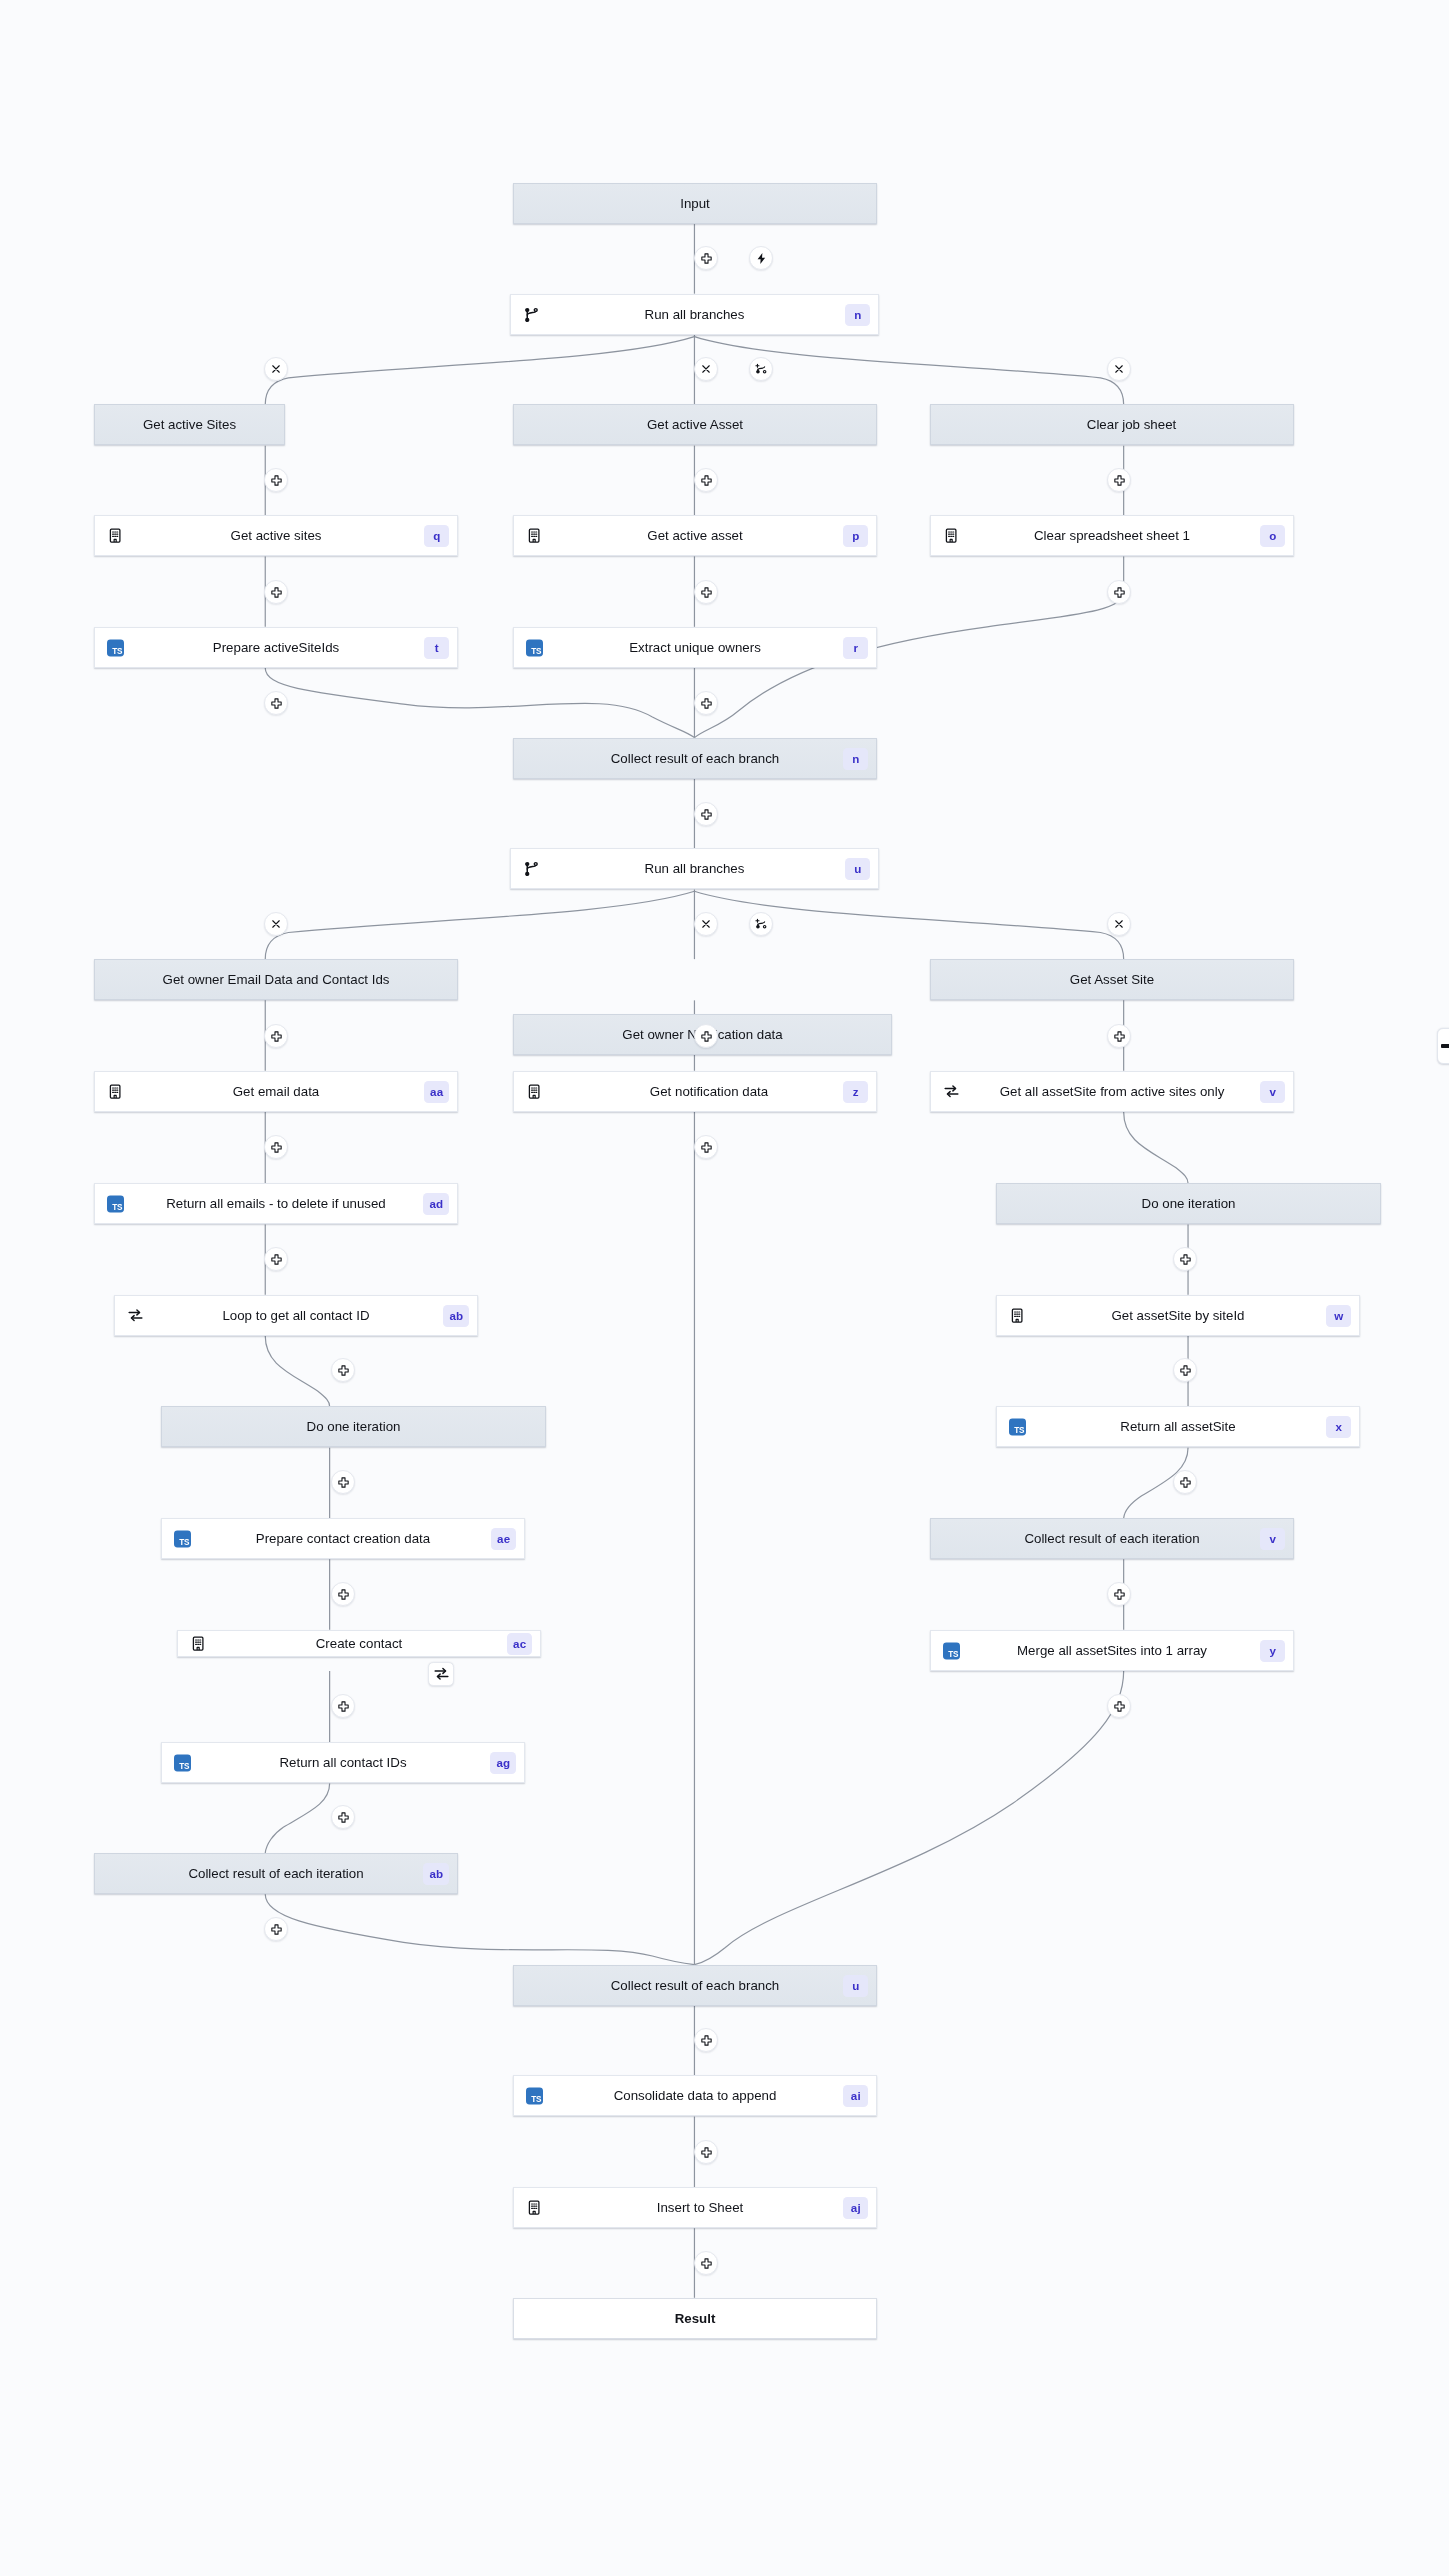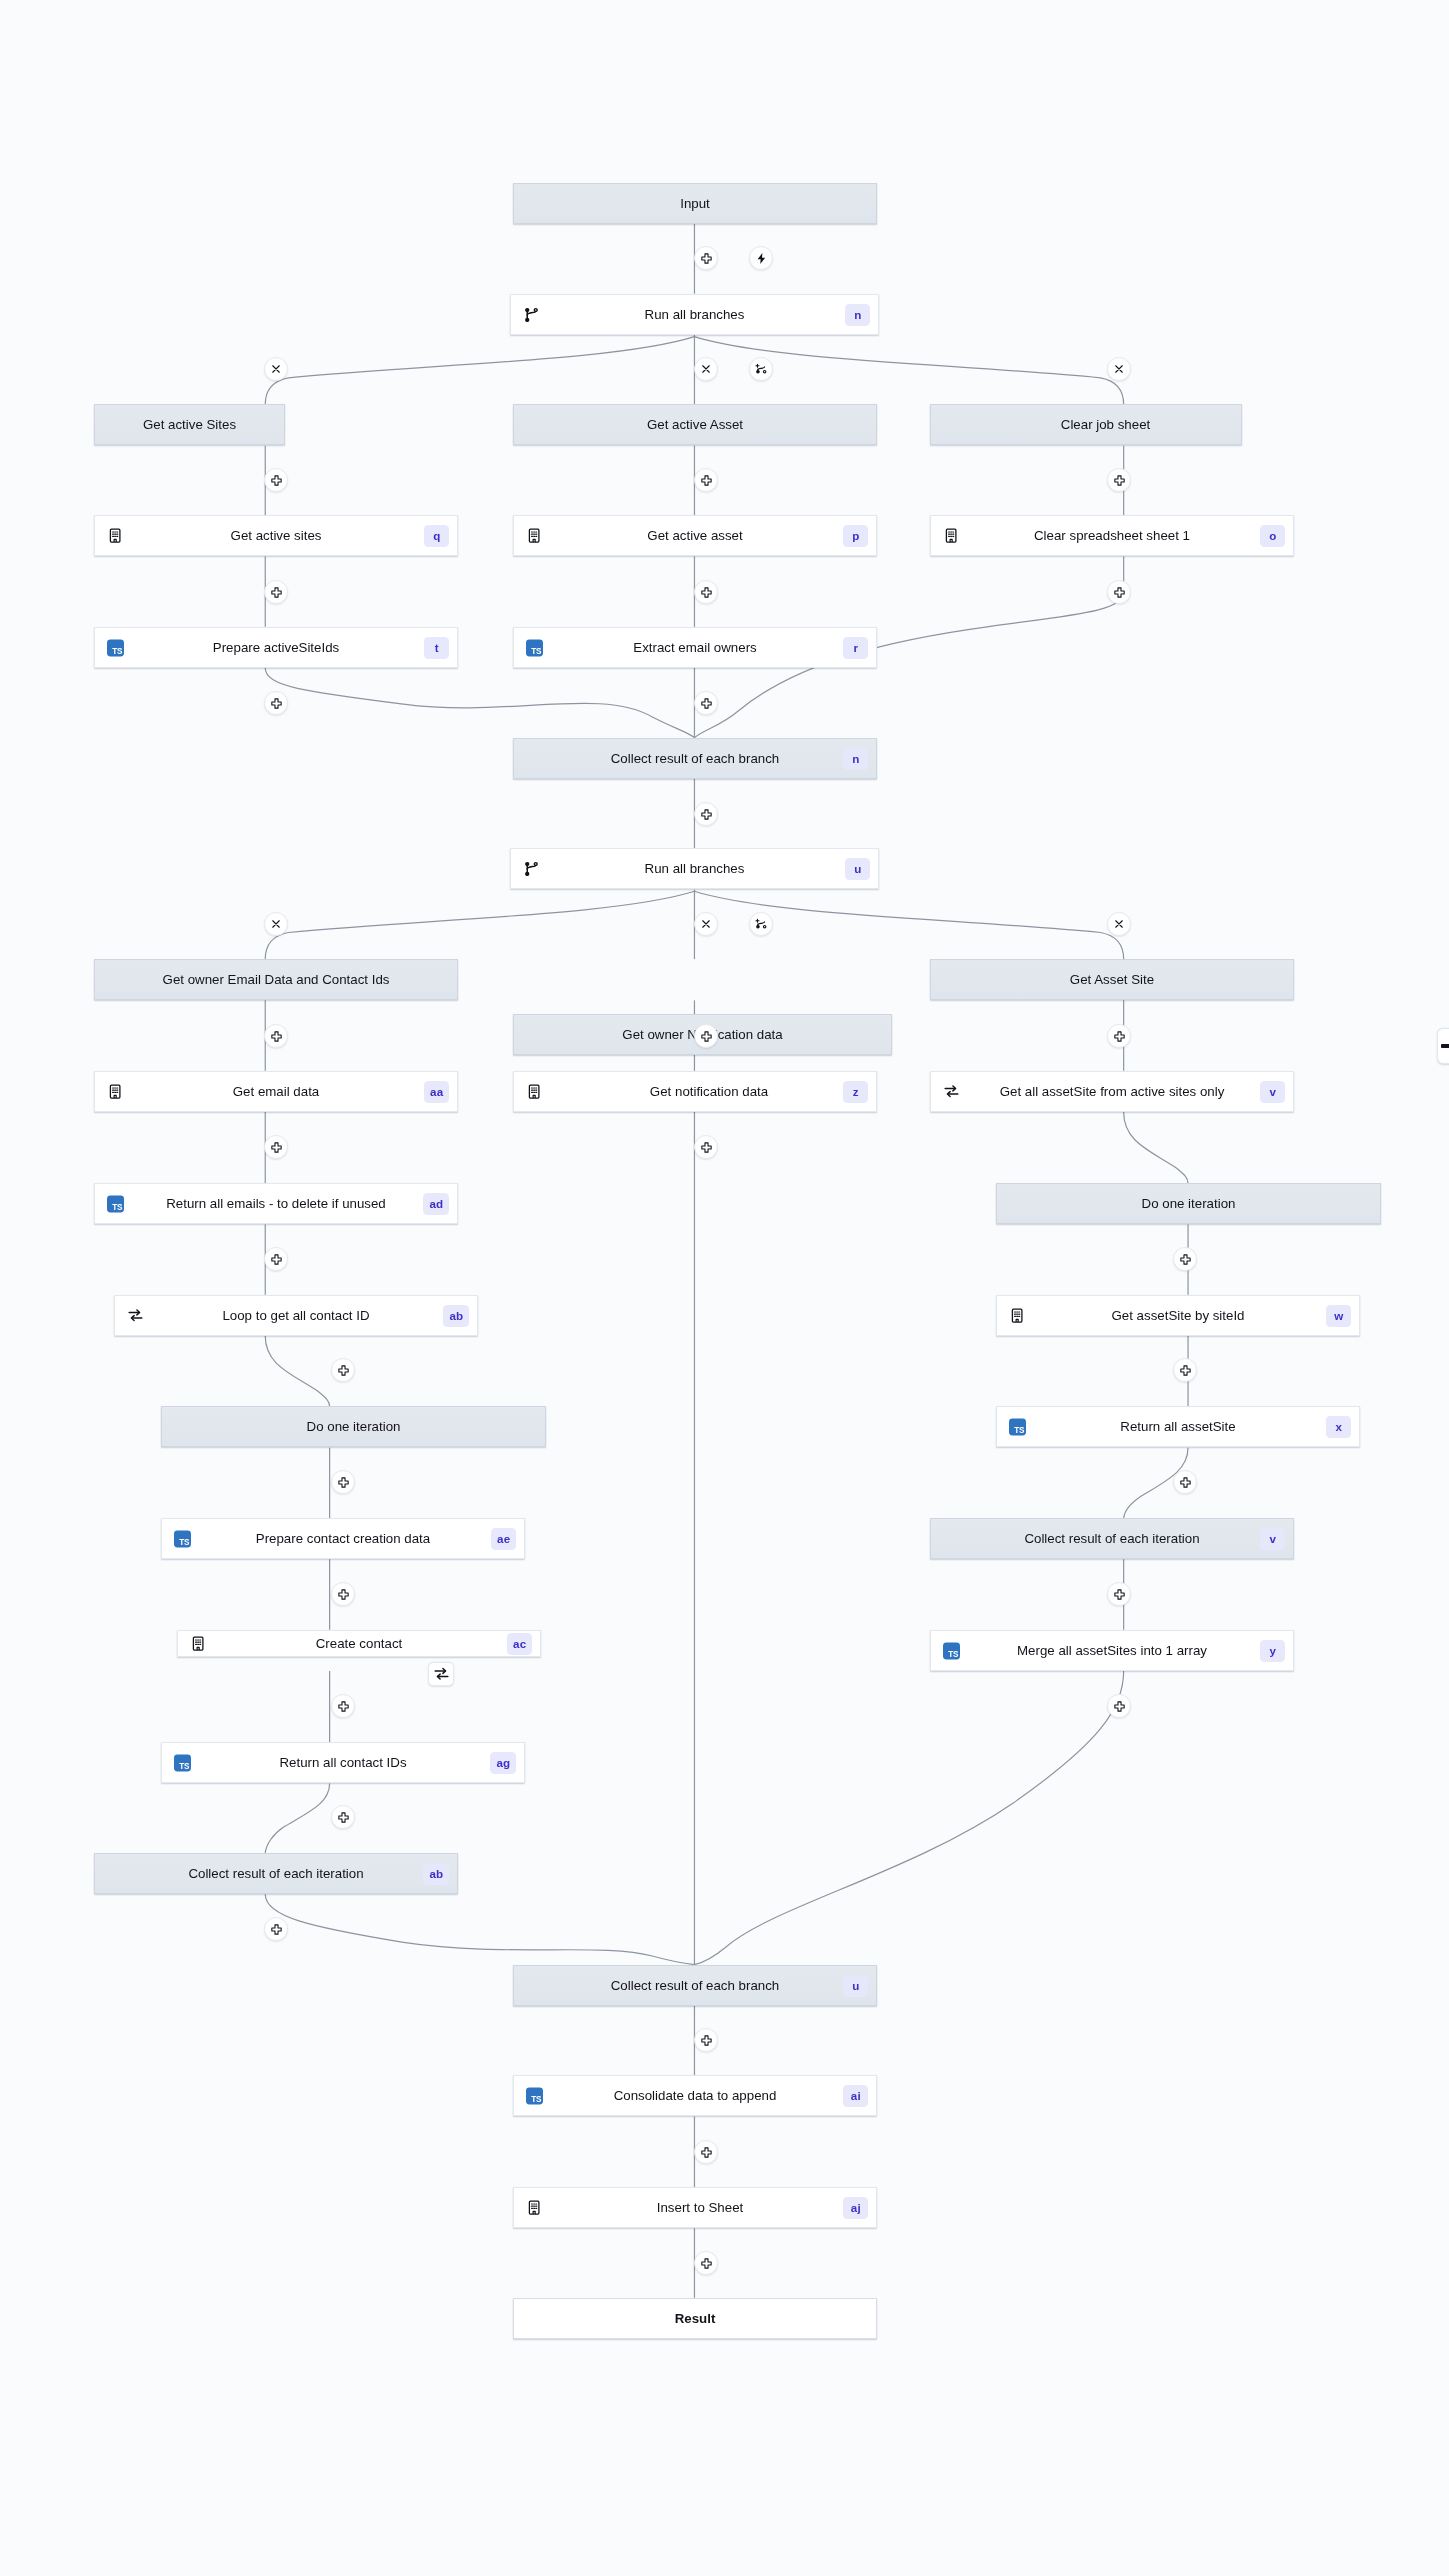--- a/index.html
+++ b/index.html
@@ -241,21 +241,21 @@
         </div>
         <div class="node-label">Run all branches</div>
         <div class="badge">n</div>
       </div>
       <div class="node group" style="left: 94px; top: 404px; width: 191px; height: 41px;">
         <div class="node-label">Get active Sites</div>
       </div>
       <div class="node group" style="left: 513px; top: 404px; width: 364px; height: 41px;">
         <div class="node-label">Get active Asset</div>
       </div>
-      <div class="node group" style="left: 930px; top: 404px; width: 312px; height: 41px; padding-left: 39px;">
+      <div class="node group" style="left: 930px; top: 404px; width: 364px; height: 41px; padding-left: 39px;">
         <div class="node-label">Clear job sheet</div>
       </div>
       <div class="node step" style="left: 94px; top: 515px; width: 364px; height: 41px;">
         <div class="icon-slot">
           <svg width="16.3" height="16.3" viewBox="0 0 24 24" fill="none" stroke="#111318" stroke-width="1.9" stroke-linejoin="round">
             <rect x="5" y="2.5" width="14" height="19" rx="1.5"></rect>
             <path d="M8.2 6.6h1.4M11.3 6.6h1.4M14.4 6.6h1.4" stroke-width="1.7" stroke-linecap="round"></path>
             <path d="M8.2 9.8h1.4M11.3 9.8h1.4M14.4 9.8h1.4" stroke-width="1.7" stroke-linecap="round"></path>
             <path d="M8.2 13h1.4M11.3 13h1.4M14.4 13h1.4" stroke-width="1.7" stroke-linecap="round"></path>
             <path d="M10.5 21.5v-4h3v4" stroke-width="1.8"></path>
@@ -294,21 +294,21 @@
         <div class="icon-slot">
           <div class="ts-icon">TS</div>
         </div>
         <div class="node-label">Prepare activeSiteIds</div>
         <div class="badge">t</div>
       </div>
       <div class="node step" style="left: 513px; top: 627px; width: 364px; height: 41px;">
         <div class="icon-slot">
           <div class="ts-icon">TS</div>
         </div>
-        <div class="node-label">Extract email owners</div>
+        <div class="node-label">Extract unique owners</div>
         <div class="badge">r</div>
       </div>
       <div class="node group" style="left: 513px; top: 738px; width: 364px; height: 41px;">
         <div class="node-label">Collect result of each branch</div>
         <div class="badge">n</div>
       </div>
       <div class="node step" style="left: 510px; top: 848px; width: 369px; height: 41px;">
         <div class="icon-slot">
           <svg width="17" height="17" viewBox="0 0 24 24" fill="none" stroke="#111318" stroke-width="2.1" stroke-linecap="round" stroke-linejoin="round">
             <circle cx="6" cy="5" r="2" fill="#111318"></circle>

